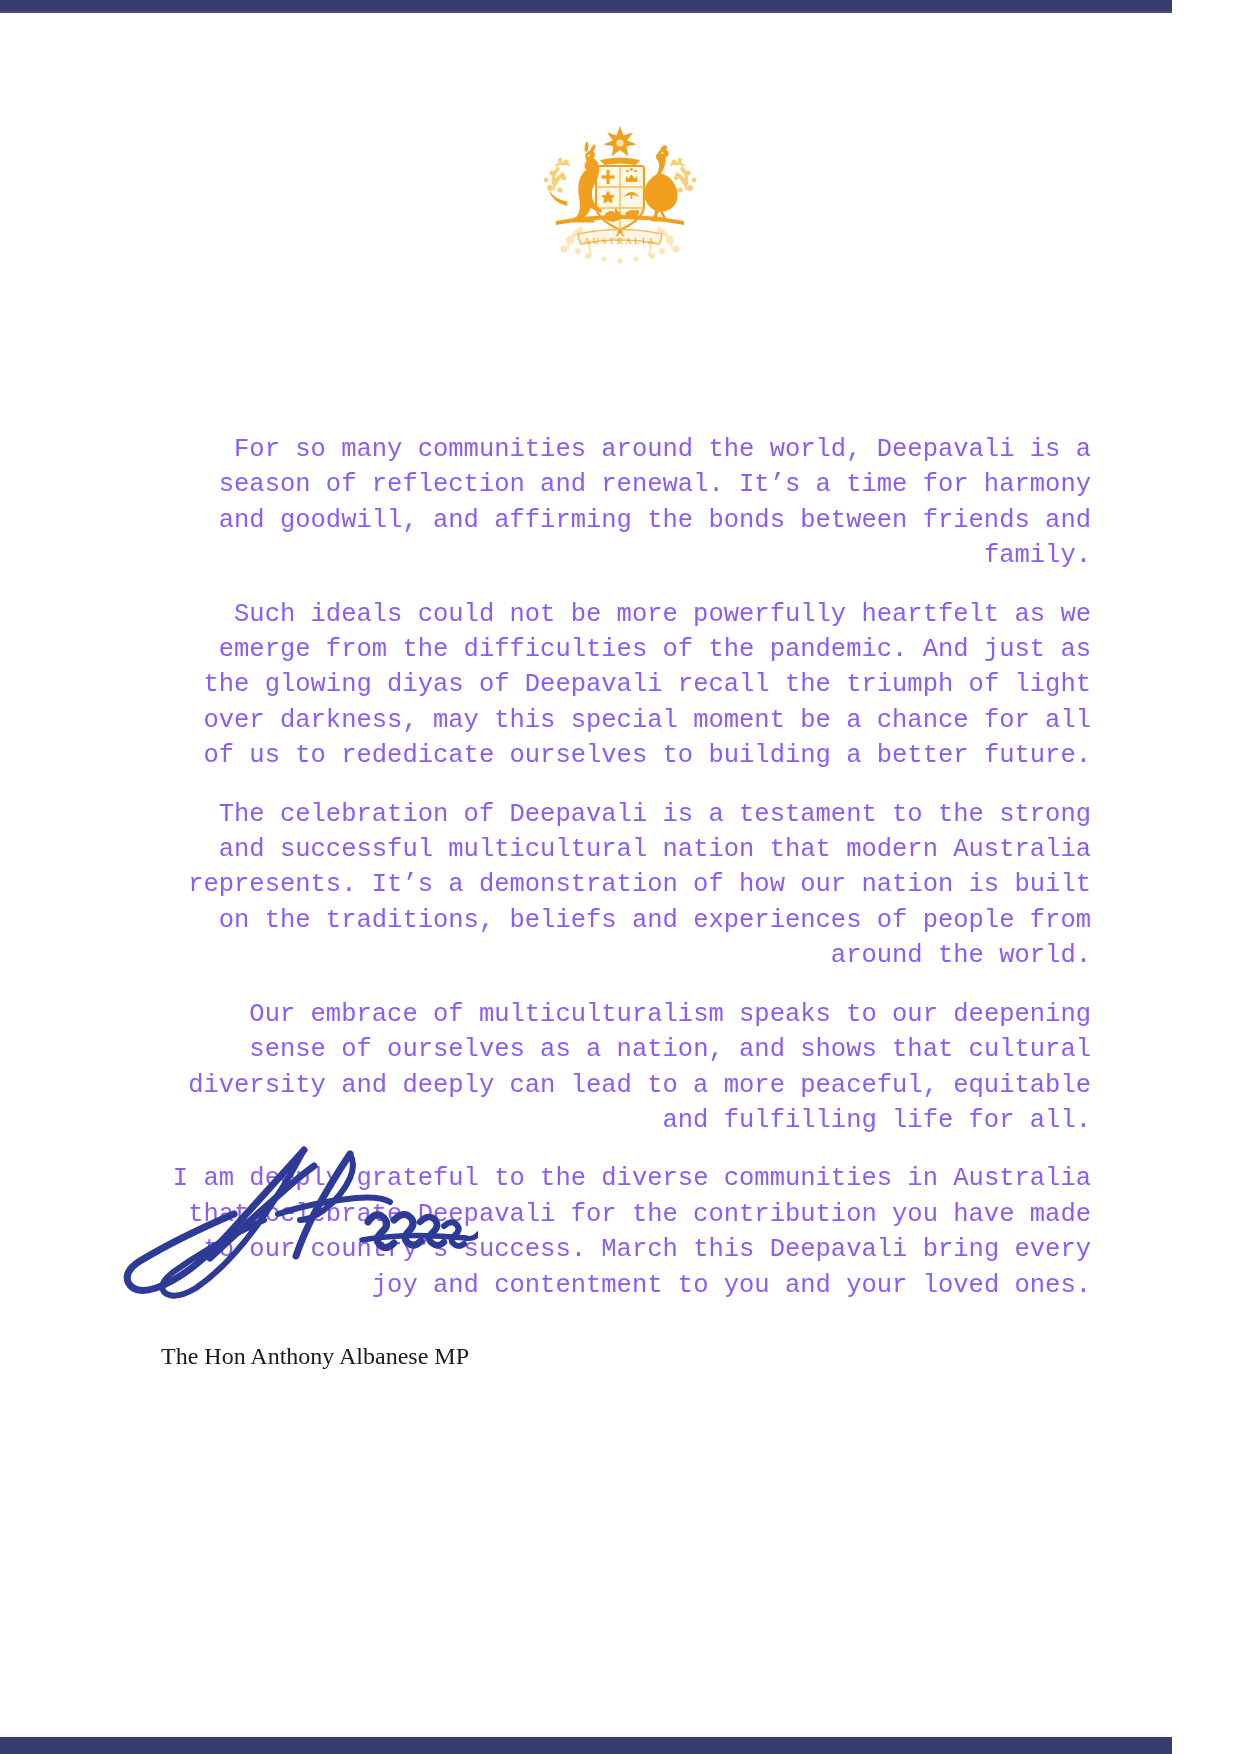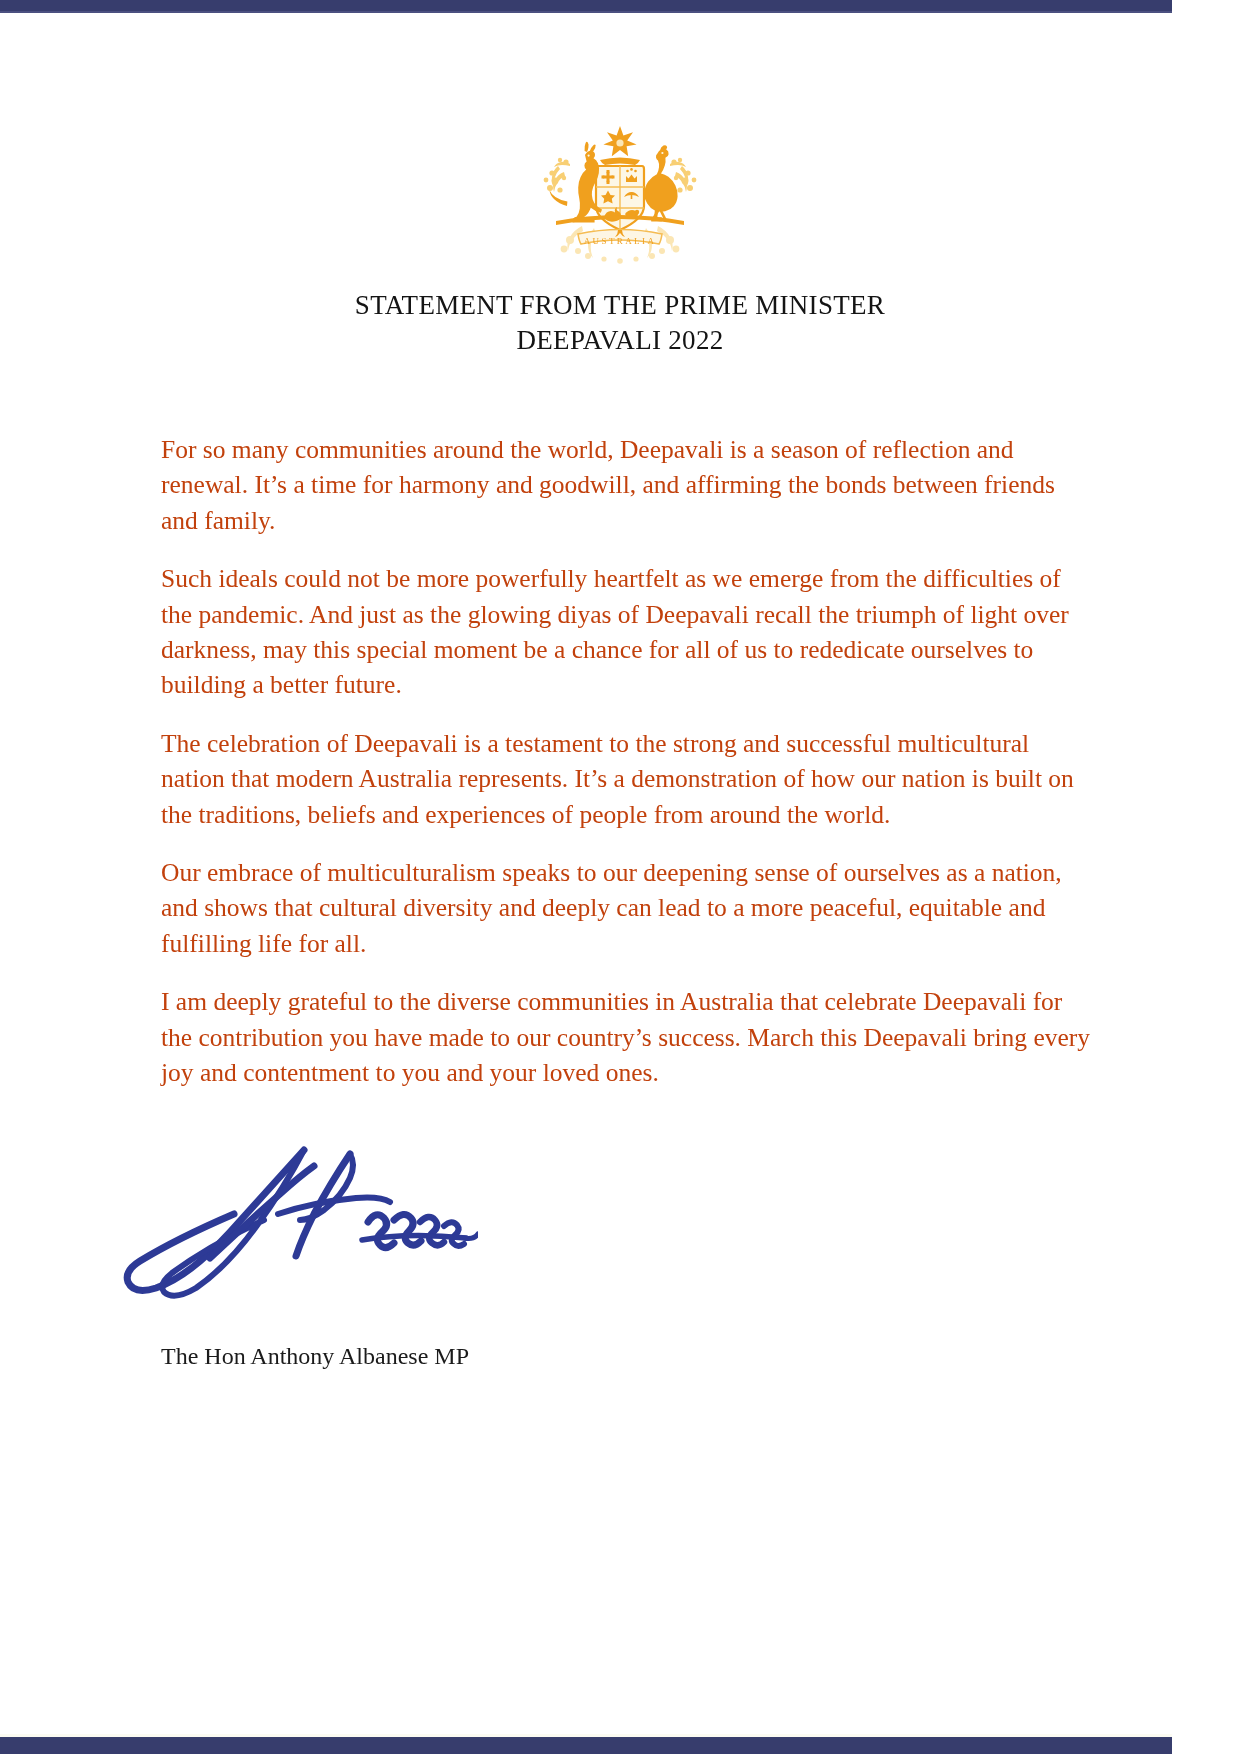--- a/index.html
+++ b/index.html
@@ -81,26 +81,26 @@
   }
 
   
   .body-block {
     position: absolute;
     left: 161px;
     top: 432px;
     width: 930px;
   }
   .para {
-    font-family: Liberation Serif, serif;
+    font-family: Liberation Mono, monospace;
     font-size: 25.5px;
     line-height: 35.4px;
-    color: #c2410c;
+    color: #8b5cf6;
     margin: 0 0 23px 0;
-    text-align: left;
+    text-align: right;
   }
 
   
   .sig-wrap {
     position: absolute;
     left: 118px;
     top: 1128px;
     width: 360px;
     height: 180px;
     line-height: 0;
@@ -274,24 +274,20 @@
             <path d="M56 116 q42 -9 84 0 q-1 7 -3 10 q-39 -8 -78 0 q-2 -3 -3 -10 Z" fill="#fdf6e4" stroke="#f5bc52" stroke-width="1.6"></path>
             <text x="98" y="126" text-anchor="middle" font-family="'Liberation Serif', serif" font-size="9" letter-spacing="2.4" fill="#f0a01e">AUSTRALIA</text>
           </g>
 
           <path d="M96 112 q0 4 -3 7 q3 -1 5 -4 q2 3 5 4 q-3 -3 -3 -7 Z" fill="#f0a01e"></path>
         </g>
       </svg>
     </div>
   </div>
 
-  <div class="title-block">
-    <div class="title-line">STATEMENT FROM THE PRIME MINISTER</div>
-    <div class="title-line">DEEPAVALI 2022</div>
-  </div>
 
   <div class="body-block">
     <p class="para">For so many communities around the world, Deepavali is a season of reflection and renewal. It’s a time for harmony and goodwill, and affirming the bonds between friends and family.</p>
     <p class="para">Such ideals could not be more powerfully heartfelt as we emerge from the difficulties of the pandemic. And just as the glowing diyas of Deepavali recall the triumph of light over darkness, may this special moment be a chance for all of us to rededicate ourselves to building a better future.</p>
     <p class="para">The celebration of Deepavali is a testament to the strong and successful multicultural nation that modern Australia represents. It’s a demonstration of how our nation is built on the traditions, beliefs and experiences of people from around the world.</p>
     <p class="para">Our embrace of multiculturalism speaks to our deepening sense of ourselves as a nation, and shows that cultural diversity and deeply can lead to a more peaceful, equitable and fulfilling life for all.</p>
     <p class="para">I am deeply grateful to the diverse communities in Australia that celebrate Deepavali for the contribution you have made to our country’s success. March this Deepavali bring every joy and contentment to you and your loved ones.</p>
   </div>
 
   <div class="sig-wrap">

